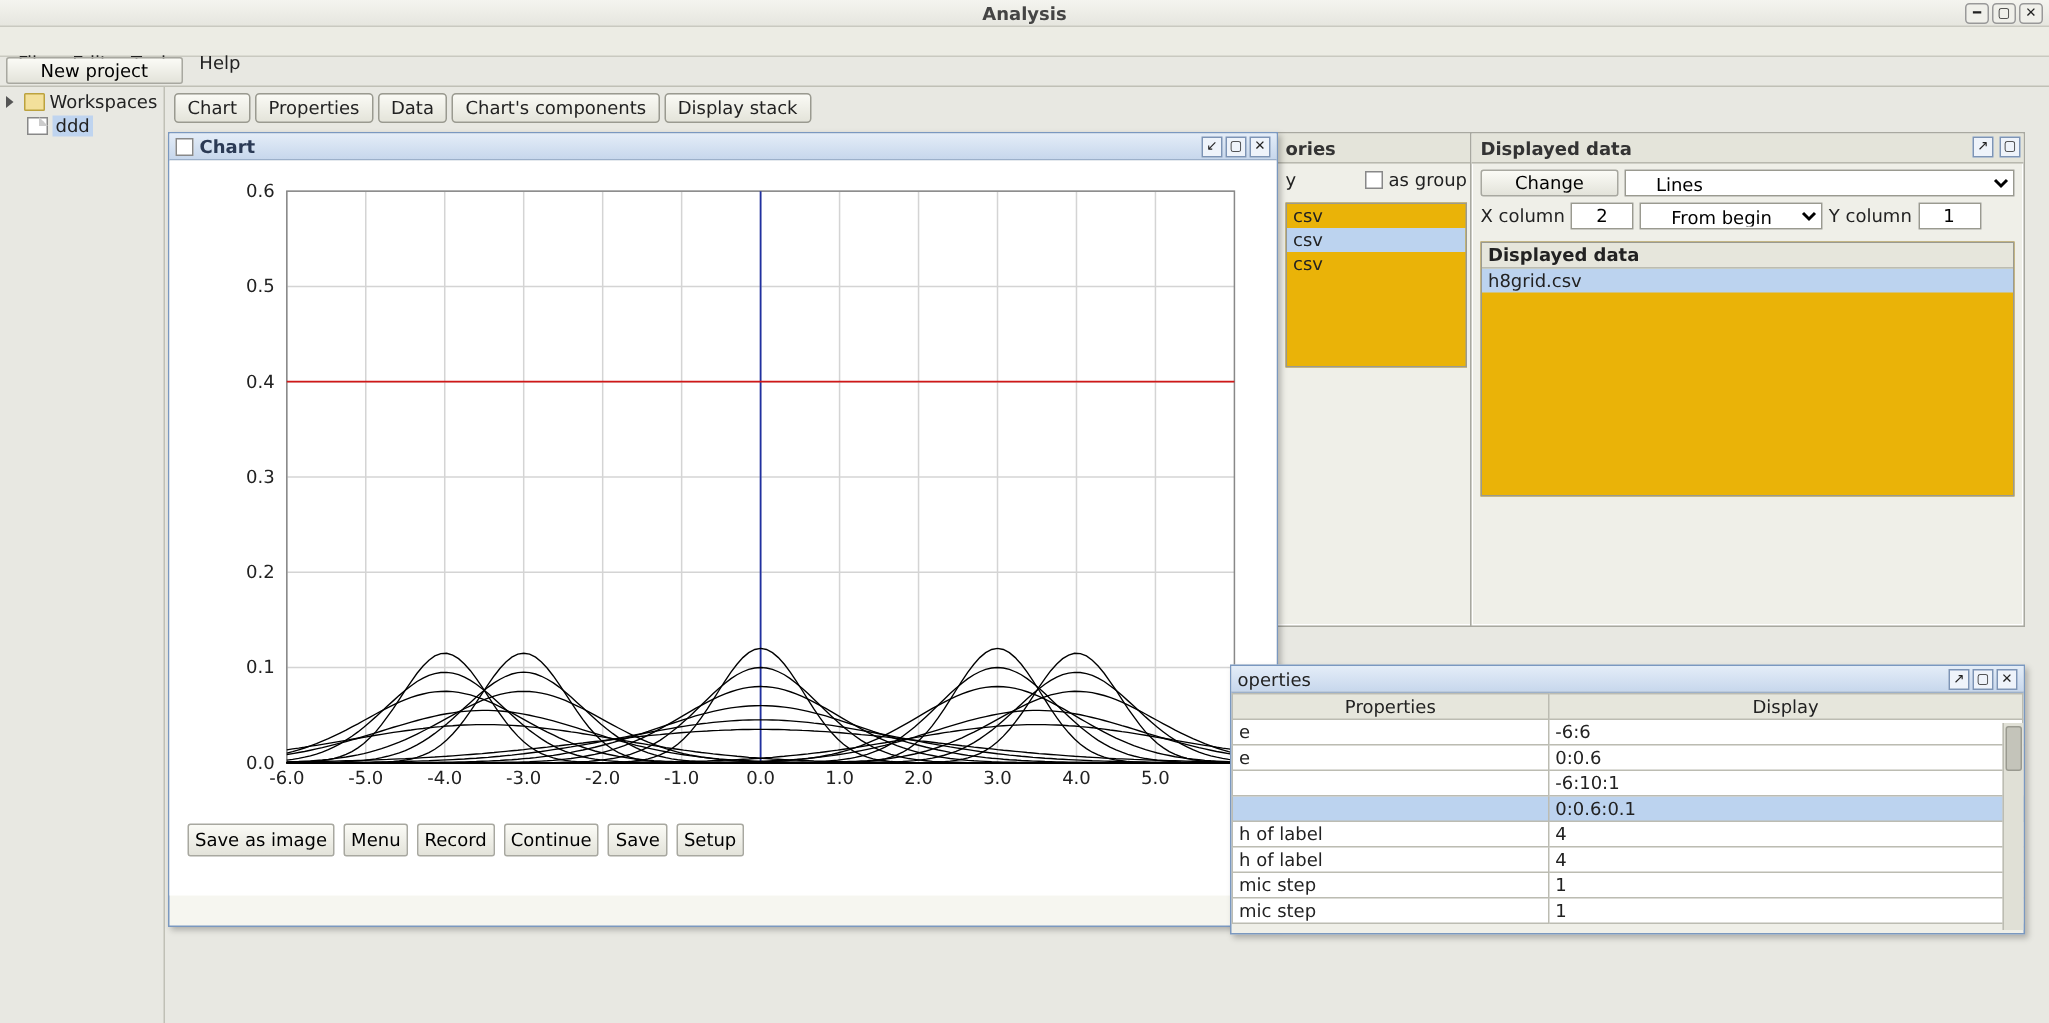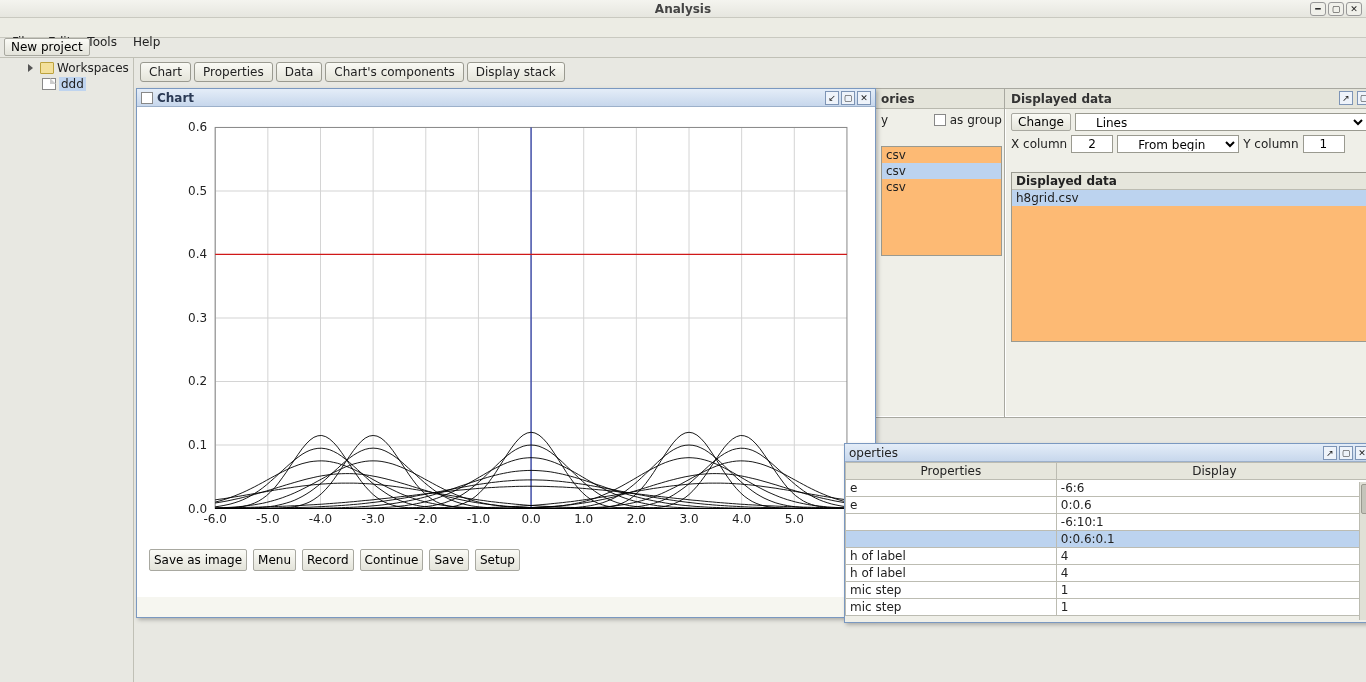--- a/index.html
+++ b/index.html
@@ -11,25 +11,25 @@
   .title-bar .tb-title { position:absolute; left:50%; transform:translateX(-50%); font-weight:bold; color:#444; }
   .title-bar .win-btns { position:absolute; right:4px; display:flex; gap:2px; }
   .title-bar .win-btn { width:16px; height:14px; border:1px solid #999; border-radius:3px; background:#f0f0ea; display:flex; align-items:center; justify-content:center; font-size:9px; cursor:pointer; }
 
   
   .menu-bar { height:20px; background:#ecece4; display:flex; align-items:center; padding:0 4px; border-bottom:1px solid #c9c9c0; }
   .menu-bar span { padding:2px 8px; cursor:pointer;margin-top:28px; }
 
   
   .tool-row { height:20px; display:flex; align-items:flex-start; border-bottom:1px solid #c0c0b6; padding-left:4px; }
-  .btn-raised { border:1px solid #a8a8a0; background:linear-gradient(#fbfbf6,#e3e3da); padding:1px 6px; cursor:pointer; border-radius:2px; }
+  .btn-raised { border:1px solid #a8a8a0; background:linear-gradient(#fbfbf6,#e3e3da); padding:1px 22px; cursor:pointer; border-radius:2px; }
 
   
   .main { display:flex; height:624px; }
-  .sidebar { width:110px; border-right:1px solid #c0c0b6; padding:2px;margin-left:24px; }
+  .sidebar { width:110px; border-right:1px solid #c0c0b6; padding:2px; }
   .tree-root { display:flex; align-items:center; gap:3px; padding:1px 2px; }
   .tree-child { display:flex; align-items:center; gap:3px; padding:1px 2px 1px 16px; }
   .tree-child.sel span.lbl { background:#bfd4ef; padding:0 2px; }
   .folder-icon, .file-icon { width:14px; height:12px; display:inline-block; }
   .folder-icon { background:#f3e09b; border:1px solid #bca23e; border-radius:1px; }
   .file-icon { background:#fff; border:1px solid #888; position:relative; }
   .file-icon::after { content:""; position:absolute; right:-1px; top:-1px; border:3px solid transparent; border-left-color:#ccc; border-bottom-color:#ccc; }
 
   .work-area { flex:1; position:relative; padding:4px 6px; }
 
@@ -56,21 +56,21 @@
   .rp-titlebar { height:20px; background:#e4e4da; display:flex; align-items:center; padding:0 6px; border-bottom:1px solid #b8b8ae; font-weight:bold; color:#333; }
   .rp-body { padding:4px 6px; }
 
   .panel-displayed { top:30px; left:870px; width:370px; height:330px; }
   .panel-dir       { top:30px; left:740px; width:135px; height:330px; }
   .panel-props     { top:385px; left:710px; width:530px; height:180px; border:1px solid #7a98c0; }
 
   .panel-displayed .row, .panel-dir .row { display:flex; align-items:center; gap:4px; margin-bottom:4px; }
   select, input[type=text] { border:1px solid #9a9a90; background:#fff; padding:1px 16px; height:18px; }
   .spin { width:42px; }
-  .listbox { border:1px solid #9a9a90; background:#fdba74; height:170px; overflow:auto; margin-top:19px; }
+  .listbox { border:1px solid #9a9a90; background:#eab308; height:170px; overflow:auto; margin-top:8px; }
   .listbox .hdr { background:#e6e6dc; border-bottom:1px solid #bcbcb2; padding:1px 4px; font-weight:bold; }
   .listbox .item { padding:1px 4px; }
   .listbox .item.sel { background:#bcd3ef; }
 
   .panel-props table { width:100%; border-collapse:collapse; }
   .panel-props th { background:#e6e6dc; border:1px solid #bcbcb2; padding:1px 4px; font-weight:normal; text-align:center; }
   .panel-props td { border:1px solid #bcbcb2; padding:1px 4px; background:#fff; }
   .panel-props td.sel { background:#bcd3ef; }
   .scroll-stub { position:absolute; right:0; top:20px; bottom:0; width:14px; background:#e0e0d6; border-left:1px solid #bcbcb2; }
   .scroll-stub .thumb { position:absolute; left:1px; right:1px; top:2px; height:30px; background:#c4c4ba; border:1px solid #9a9a90; border-radius:2px; }

